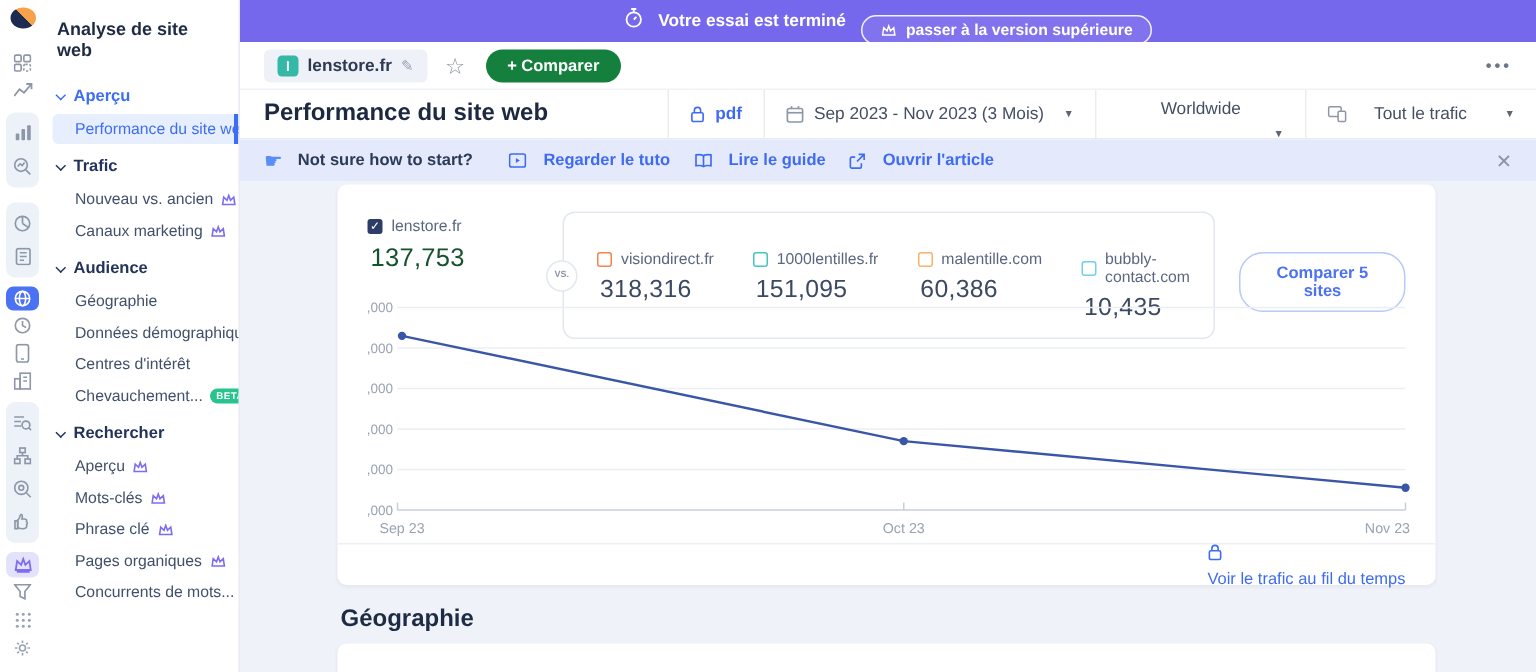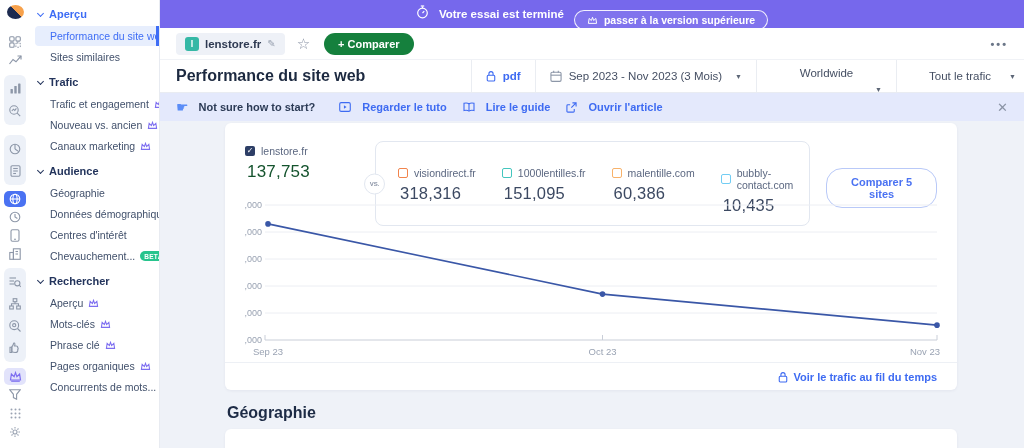--- a/index.html
+++ b/index.html
@@ -71,21 +71,21 @@
   .big-num { font-size:17px; color:#14532d; letter-spacing:.2px; padding-left:2px; }
   .vs-wrap { position:relative; margin-left:26px; }
   .vs-badge { position:absolute; left:-11px; top:50%; transform:translateY(-50%); width:21px; height:21px; background:#fff; border:1px solid #e2e7f0; border-radius:50%; font-size:6px; color:#8a93a5; display:flex; align-items:center; justify-content:center; font-weight:bold; }
   .comp-box { border:1px solid #e2e7f0; border-radius:8px; display:flex; gap:26px; padding:25px 16px 10px 22px; }
   .comp-entry { display:flex; flex-direction:column; gap:5px; }
   .comp-val { font-size:16.5px; color:#3c4962; letter-spacing:.2px; padding-left:2px; }
   .compare5-btn { margin-left:16px; align-self:center; margin-top:8px; background:#fff; border:1px solid #b9c9f8; color:#4a72f2; font-size:11px; font-weight:bold; border-radius:16px; padding:7px 15px; cursor:pointer; font-family:inherit; }
 
   .chart-wrap { position:absolute; top:72px; left:20px; }
   .card-footer { position:absolute; left:0; right:0; bottom:0; height:28px; border-top:1px solid #edf0f5; display:flex; align-items:center; justify-content:flex-end; padding-right:20px; gap:6px; }
-  .footer-link { color:#3e6bf2; font-size:11px; font-weight:bold; display:flex; gap:6px; cursor:pointer; }
+  .footer-link { color:#3e6bf2; font-size:11px; font-weight:normal; display:flex; gap:6px; cursor:pointer;flex-direction:column; }
 
   svg text { font-family:"Liberation Sans", sans-serif; }
 </style>
 </head>
 <body>
 
 <div class="iconrail">
   <div class="rail-logo"></div>
   <div class="rail-icon">
     <svg width="12" height="12" viewBox="0 0 12 12" fill="none" stroke="#8d97a8" stroke-width="1.1">
@@ -221,42 +221,32 @@
   </div>
   <div class="rail-icon" style="margin-bottom:8px;">
     <svg width="12" height="12" viewBox="0 0 12 12" fill="none" stroke="#9aa3b2" stroke-width="1.1">
         <circle cx="6" cy="6" r="2"></circle>
         <path d="M6 1v1.6M6 9.4V11M1 6h1.6M9.4 6H11M2.5 2.5l1.1 1.1M8.4 8.4l1.1 1.1M9.5 2.5 8.4 3.6M3.6 8.4 2.5 9.5"></path>
       </svg>
   </div>
 </div>
 
 <div class="nav">
+  <div class="nav-title">Analyse de site web</div>
   <div id="nav-sections">
       <div class="nav-section-h active">
         <span class="chev"></span>
         <span>Aperçu</span>
       </div>
       <div class="nav-item active">
         <span>Performance du site web</span>
       </div>
-      <div class="nav-item">
-        <span>Sites similaires</span>
-      </div>
       <div class="nav-section-h">
         <span class="chev"></span>
         <span>Trafic</span>
-      </div>
-      <div class="nav-item">
-        <span>Trafic et engagement</span>
-        <span class="crown-ic">
-          <svg width="11" height="9" viewBox="0 0 13 11" fill="none" stroke="#7d6ef0" stroke-width="1.3">
-            <path d="M1.5 9 2.4 3l2.7 2.6L6.5 1.6 7.9 5.6 10.6 3l.9 6z"></path>
-          </svg>
-        </span>
       </div>
       <div class="nav-item">
         <span>Nouveau vs. ancien</span>
         <span class="crown-ic">
           <svg width="11" height="9" viewBox="0 0 13 11" fill="none" stroke="#7d6ef0" stroke-width="1.3">
             <path d="M1.5 9 2.4 3l2.7 2.6L6.5 1.6 7.9 5.6 10.6 3l.9 6z"></path>
           </svg>
         </span>
       </div>
       <div class="nav-item">
@@ -378,21 +368,21 @@
     </div>
     <div class="hctrl" style="width:140px;flex-direction:column;">
       <svg width="12" height="12" viewBox="0 0 12 12" fill="none" stroke="#8d97a8" stroke-width="1">
           <circle cx="6" cy="6" r="4.8"></circle>
           <ellipse cx="6" cy="6" rx="2.1" ry="4.8"></ellipse>
           <line x1="1.2" y1="6" x2="10.8" y2="6"></line>
         </svg>
       <span>Worldwide</span>
         <span class="caret" style="margin-left:auto;">▼</span>
     </div>
-    <div class="hctrl" style="width:128px;gap:18px;">
+    <div class="hctrl" style="width:154px;gap:18px;">
       <svg width="13" height="12" viewBox="0 0 14 12" fill="none" stroke="#8d97a8" stroke-width="1.1">
           <rect x="0.8" y="0.8" width="9" height="7" rx="1"></rect>
           <rect x="7.6" y="4" width="5.4" height="7.4" rx="1" fill="#fff"></rect>
         </svg>
       <span>Tout le trafic</span>
         <span class="caret" style="margin-left:auto;">▼</span>
     </div>
   </div>
 
   <div class="notice">

